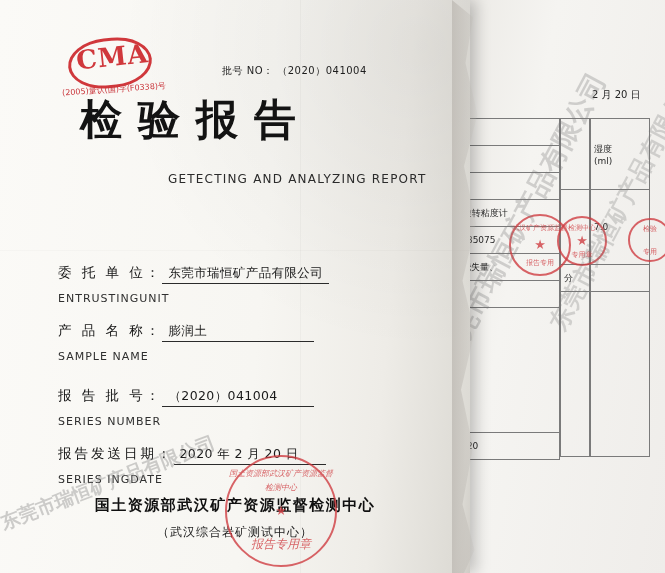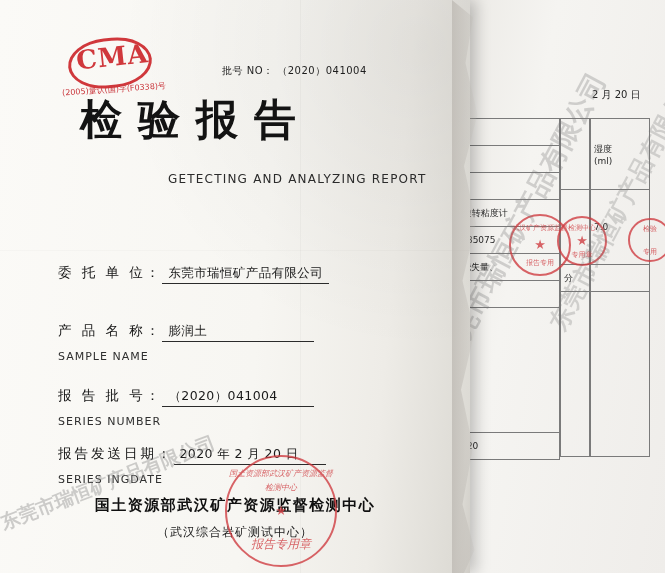--- a/index.html
+++ b/index.html
@@ -225,20 +225,21 @@
   <div id="batch-no">
     <span>批号 NO：</span>
     <span>（2020）041004</span>
   </div>
 
   <div id="title-cn">检验报告</div>
   <div id="title-en">GETECTING AND ANALYZING REPORT</div>
 
   <div class="field" id="f1">
     <span class="cn">委 托 单 位：</span><span class="val">东莞市瑞恒矿产品有限公司</span>
+    <span class="en">ENTRUSTINGUNIT</span>
   </div>
   <div class="field" id="f2">
     <span class="cn">产 品 名 称：</span><span class="val">膨润土</span>
     <span class="en">SAMPLE NAME</span>
   </div>
   <div class="field" id="f3">
     <span class="cn">报 告 批 号：</span><span class="val">（2020）041004</span>
     <span class="en">SERIES NUMBER</span>
   </div>
   <div class="field" id="f4">

